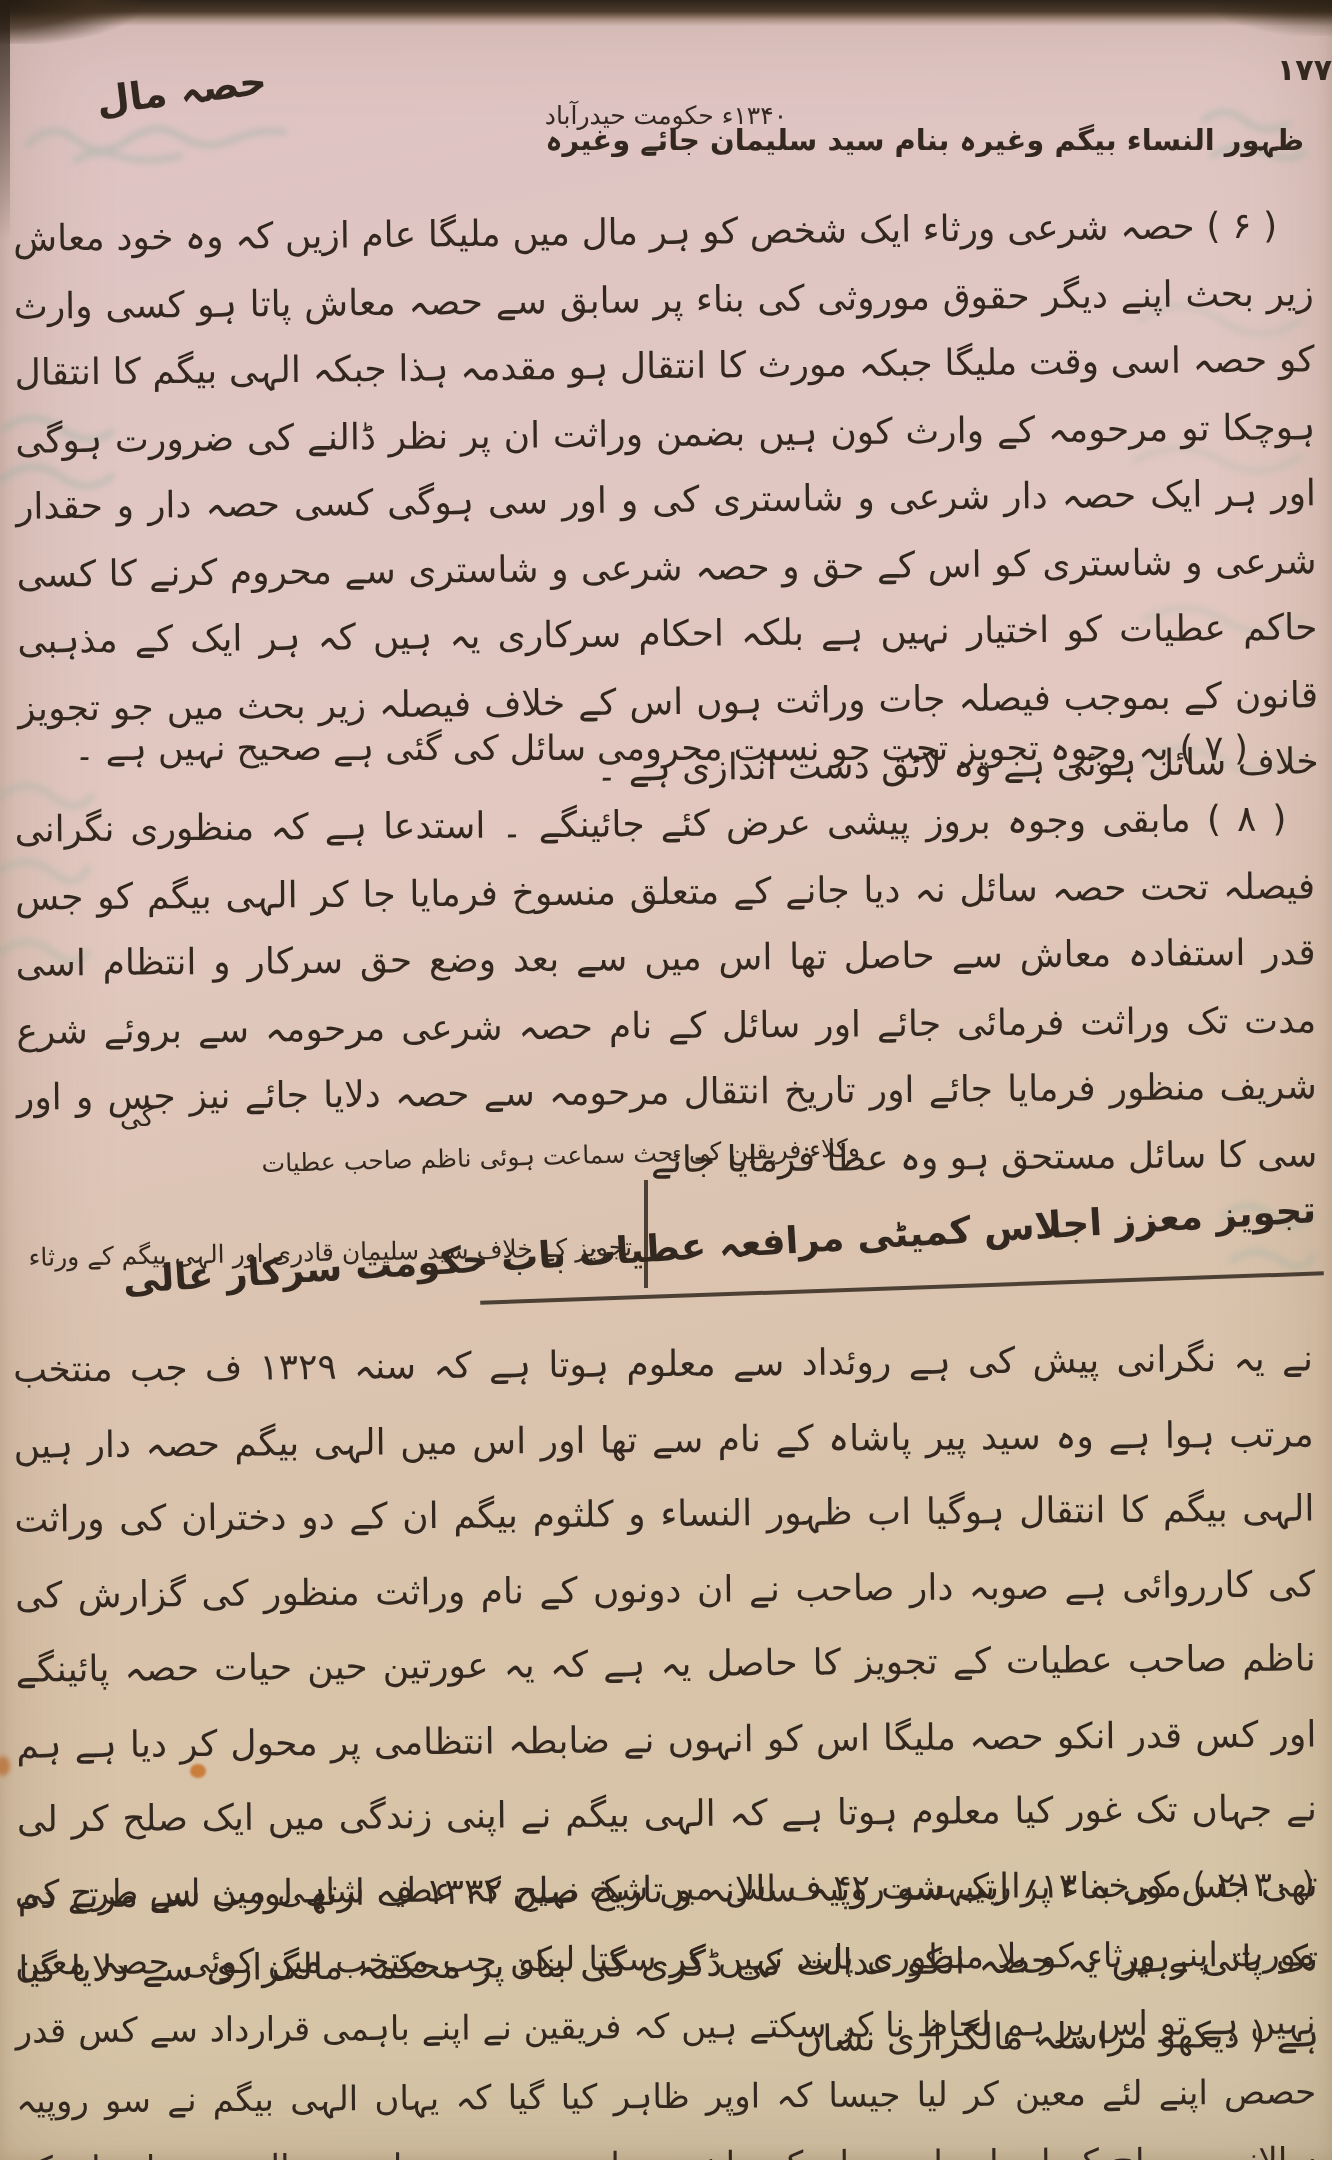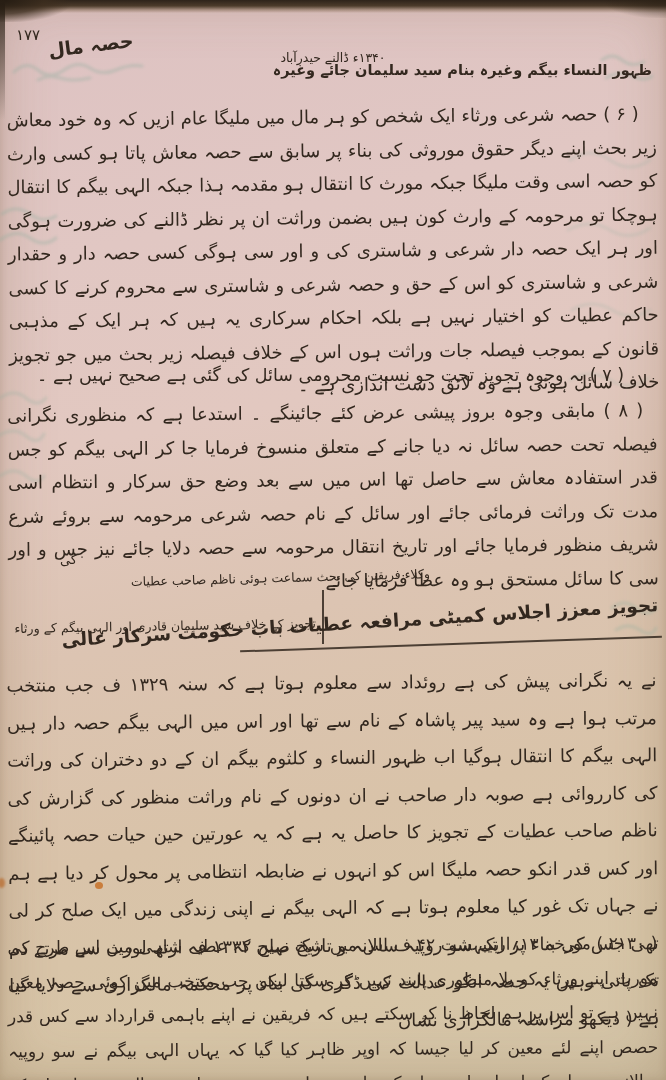--- a/index.html
+++ b/index.html
@@ -32,21 +32,21 @@
     background:radial-gradient(ellipse at 100% 0,rgba(45,34,22,.85) 0%,rgba(45,34,22,0) 75%);}
   .stain{position:absolute;border-radius:50%;}
   .stain-orange{left:95px;top:882px;width:8px;height:7px;background:var(--stain,#c8722a);opacity:.85;filter:blur(.4px);}
   .stain-orange2{left:-2px;top:878px;width:7px;height:10px;background:#b9692a;opacity:.7;filter:blur(1px);}
   
   .ghost{position:absolute;opacity:.38;filter:blur(1.6px);pointer-events:none;}
   .ghost svg{display:block;}
   .ghost path{fill:none;stroke:var(--bleed,#8fae9f);stroke-width:3;stroke-linecap:round;}
   
   .t{position:absolute;direction:rtl;unicode-bidi:plaintext;}
-  .page-number{top:26px;left:16px;right:0;text-align:left;font-size:15px;letter-spacing:5px;font-weight:normal;}
+  .page-number{top:26px;left:16px;right:0;text-align:right;font-size:15px;letter-spacing:5px;font-weight:bold;}
   .imprint{top:50px;left:0;right:0;text-align:center;font-size:12.5px;}
   .section-note{top:34px;left:48px;font-size:19px;font-weight:bold;transform:rotate(-7deg);}
   .case-title{top:62px;right:14px;font-size:14.5px;font-weight:bold;}
   .body-par{left:8px;right:8px;font-size:18px;line-height:33.5px;text-align:justify;text-align-last:auto;}
   .clause6{top:100px;text-indent:18px;transform:rotate(-.6deg);}
   .clause7{top:359px;padding-right:34px;font-size:17.5px;}
   .clause8{top:396px;text-indent:14px;transform:rotate(-.5deg);}
   .hearing{position:absolute;top:548px;left:8px;right:8px;height:118px;}
   .hearing-line1{position:absolute;top:22px;left:130px;width:292px;font-size:12.5px;direction:rtl;white-space:nowrap;transform:rotate(-1.5deg);}
   .carryover{position:absolute;top:4px;left:52px;font-size:13px;direction:rtl;}
@@ -94,21 +94,21 @@
         <path d="M6 16 q12 -10 24 0 t20 0 M10 38 q12 -8 24 0 t16 -2"></path>
       </svg>
   </div>
   <div class="ghost" style="left:560px;top:140px;width:100px;height:260px;opacity:.22">
     <svg width="100" height="260" viewBox="0 0 100 260">
         <path d="M10 20 q20 -14 40 0 t40 0 M8 90 q22 -12 42 0 t40 -2 M12 170 q20 -12 40 0 t38 0 M10 240 q20 -12 40 0 t38 -2"></path>
       </svg>
   </div>
 
   <div class="t page-number">۱۷۷</div>
-  <div class="t imprint">۱۳۴۰ء ڈالنے حیدرآباد</div>
+  <div class="t imprint">۱۳۴۰ء حکومت حیدرآباد</div>
   <div class="t section-note">حصہ مال</div>
   <div class="t case-title">ظہور النساء بیگم وغیرہ بنام سید سلیمان جائے وغیرہ</div>
 
   <div class="t body-par clause6">( ۶ ) حصہ شرعی ورثاء ایک شخص کو ہر مال میں ملیگا عام ازیں کہ وہ خود معاش زیر بحث اپنے دیگر حقوق موروثی کی بناء پر سابق سے حصہ معاش پاتا ہو کسی وارث کو حصہ اسی وقت ملیگا جبکہ مورث کا انتقال ہو مقدمہ ہذا جبکہ الہی بیگم کا انتقال ہوچکا تو مرحومہ کے وارث کون ہیں بضمن وراثت ان پر نظر ڈالنے کی ضرورت ہوگی اور ہر ایک حصہ دار شرعی و شاستری کی و اور سی ہوگی کسی حصہ دار و حقدار شرعی و شاستری کو اس کے حق و حصہ شرعی و شاستری سے محروم کرنے کا کسی حاکم عطیات کو اختیار نہیں ہے بلکہ احکام سرکاری یہ ہیں کہ ہر ایک کے مذہبی قانون کے بموجب فیصلہ جات وراثت ہوں اس کے خلاف فیصلہ زیر بحث میں جو تجویز خلاف سائل ہوئی ہے وہ لائق دست اندازی ہے ۔</div>
   <div class="t body-par clause7">( ۷ ) بہ وجوہ تجویز تحت جو نسبت محرومی سائل کی گئی ہے صحیح نہیں ہے ۔</div>
   <div class="t body-par clause8">( ۸ ) مابقی وجوہ بروز پیشی عرض کئے جائینگے ۔ استدعا ہے کہ منظوری نگرانی فیصلہ تحت حصہ سائل نہ دیا جانے کے متعلق منسوخ فرمایا جا کر الہی بیگم کو جس قدر استفادہ معاش سے حاصل تھا اس میں سے بعد وضع حق سرکار و انتظام اسی مدت تک وراثت فرمائی جائے اور سائل کے نام حصہ شرعی مرحومہ سے بروئے شرع شریف منظور فرمایا جائے اور تاریخ انتقال مرحومہ سے حصہ دلایا جائے نیز جس و اور سی کا سائل مستحق ہو وہ عطا فرمایا جائے</div>
 
   <div class="hearing">
     <div class="hearing-line1">وکلاء فریقین کی بحث سماعت ہوئی ناظم صاحب عطیات</div>
     <div class="carryover">کی</div>

